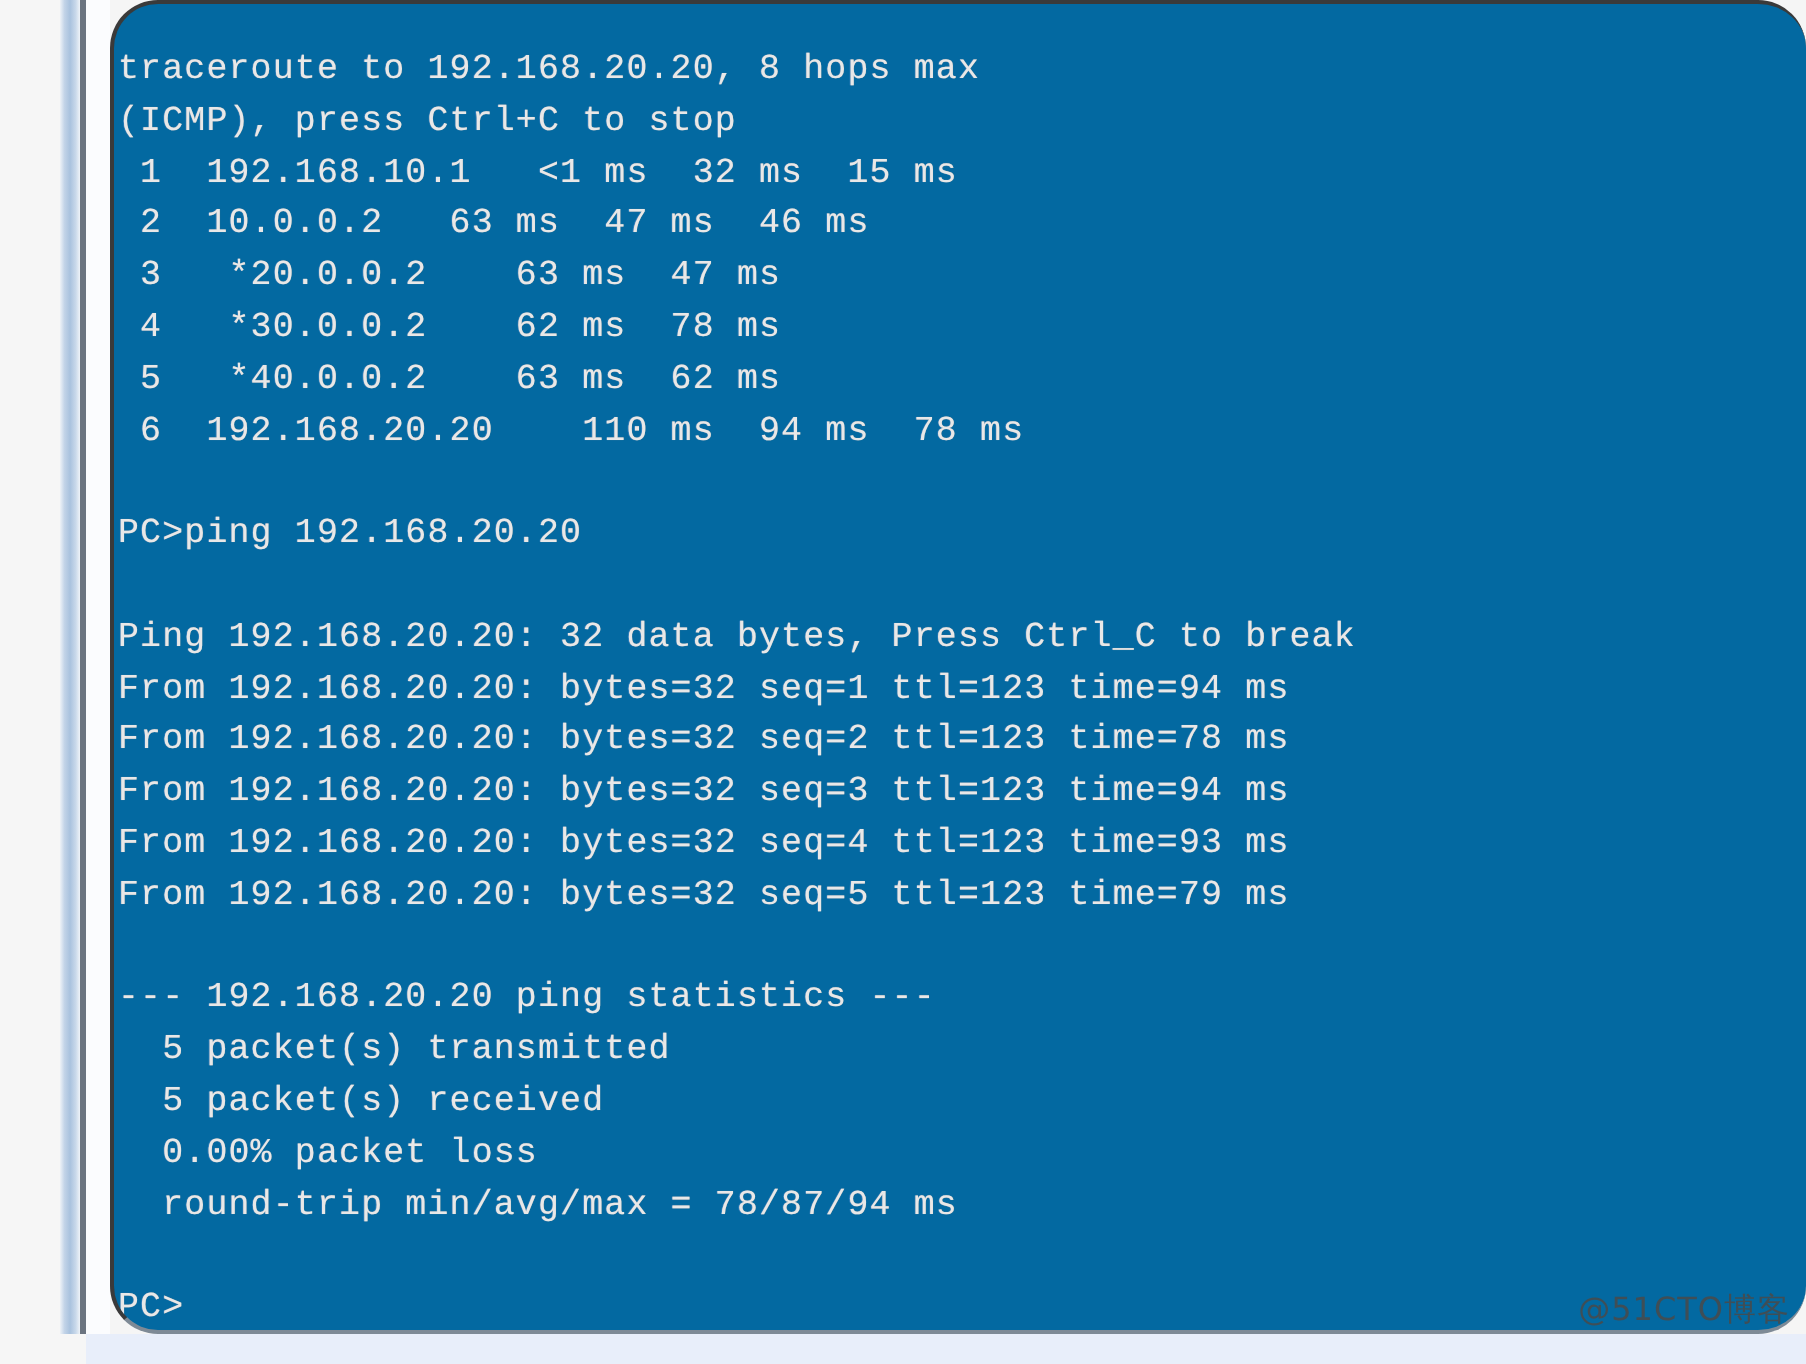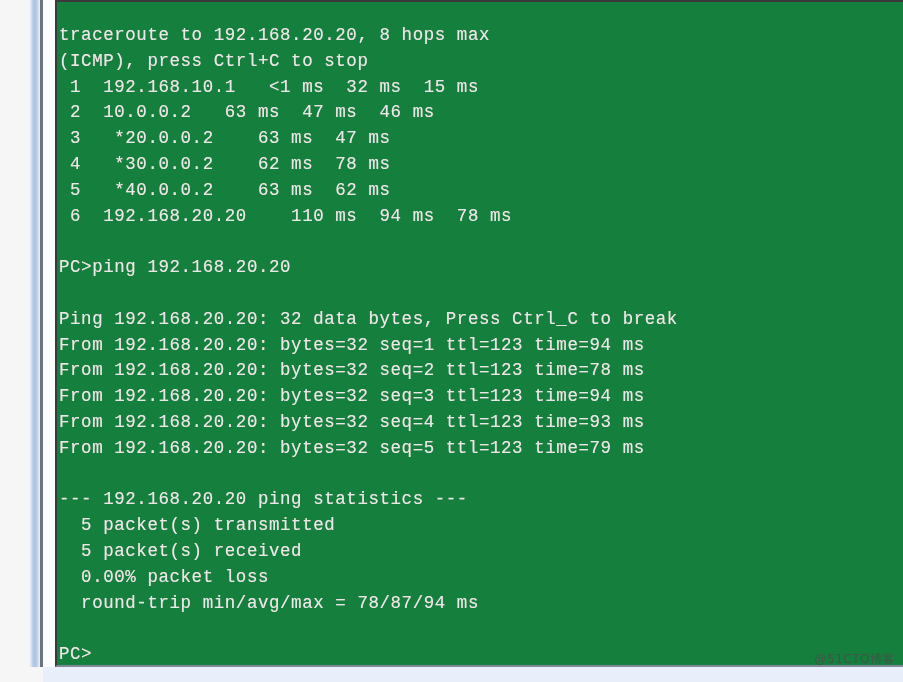--- a/index.html
+++ b/index.html
@@ -41,26 +41,27 @@
     left: 43px; top: 0;
     width: 12px; height: 682px;
     background: #fbfcfe;
   }
 
   
   .terminal {
     position: absolute;
     left: 55px; top: 0;
     width: 848px; height: 667px;
-    background: #15803d;
+    background: #0369a1;
     border-left: 2px solid #3a3a3a;
     border-top: 2px solid #3a3a3a;
     border-bottom: 2px solid #7e8a96;
     box-sizing: border-box;
     overflow: hidden;
+    border-radius: 24px;
   }
   .term-lines {
     position: absolute;
     left: 2px;
     top: 21px;
     width: 100%;
   }
   .line {
     height: 25.8px;
     line-height: 25.8px;
@@ -86,26 +87,25 @@
     width: 43px; height: 15px;
     background: #f6f6f6;
   }
 
   
   .watermark {
     position: absolute;
     right: 8px;
     top: 645px;
     font-family: "DejaVu Sans", sans-serif;
-    font-size: 12px;
+    font-size: 16px;
     color: #4a4a4a;
     opacity: 0.85;
     letter-spacing: 0.5px;
     pointer-events: none;
-    margin-top: 6px;
   }
 </style>
 </head>
 <body>
 
 <div id="root">
 
   <div class="left-gutter"></div>
   <div class="scroll-strip"></div>
   <div class="scroll-edge"></div>

